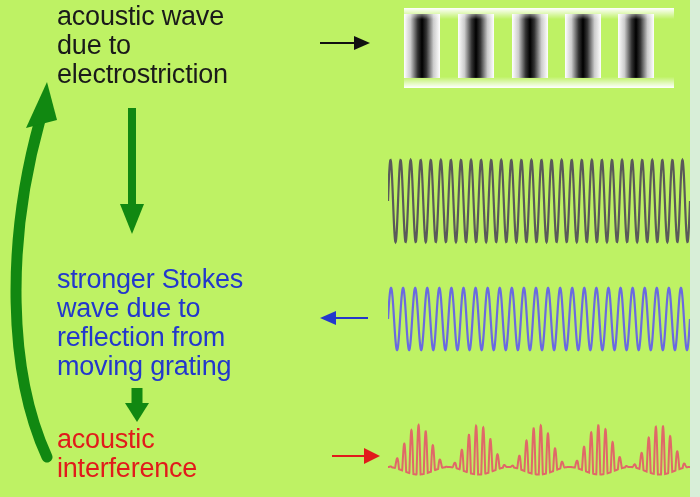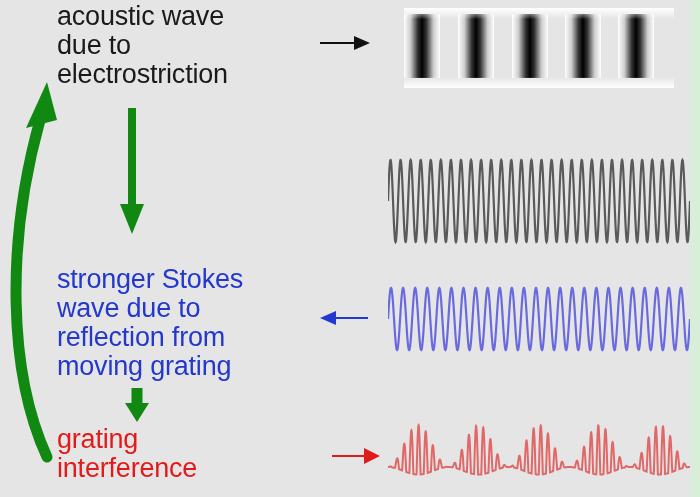--- a/index.html
+++ b/index.html
@@ -7,21 +7,21 @@
     padding: 0;
     background: #ffffff;
   }
   body {
     font-family: "Liberation Sans", sans-serif;
   }
   #stage {
     position: relative;
     width: 700px;
     height: 497px;
-    background: #e5e5e5;
+    background: #bef264;
     overflow: hidden;
   }
   .edge-strip {
     position: absolute;
     top: 0;
     right: 0;
     width: 10px;
     height: 497px;
     background: #d8eed8;
   }
@@ -75,21 +75,21 @@
 
   <div class="textblock" id="txt-acoustic">acoustic wave
 due to
 electrostriction</div>
 
   <div class="textblock" id="txt-stokes">stronger Stokes
 wave due to
 reflection from
 moving grating</div>
 
-  <div class="textblock" id="txt-interference">grating
+  <div class="textblock" id="txt-interference">acoustic
 interference</div>
 
   <svg class="green-arrow" id="arrow-green-long" width="40" height="134">
     <line x1="20" y1="4" x2="20" y2="108" stroke="#118811" stroke-width="8"></line>
     <polygon points="20,130 8,100 32,100" fill="#118811"></polygon>
   </svg>
 
   <svg class="green-arrow" id="arrow-green-short" width="40" height="40">
     <line x1="19" y1="2" x2="19" y2="20" stroke="#118811" stroke-width="11"></line>
     <polygon points="19,36 7,17 31,17" fill="#118811"></polygon>

